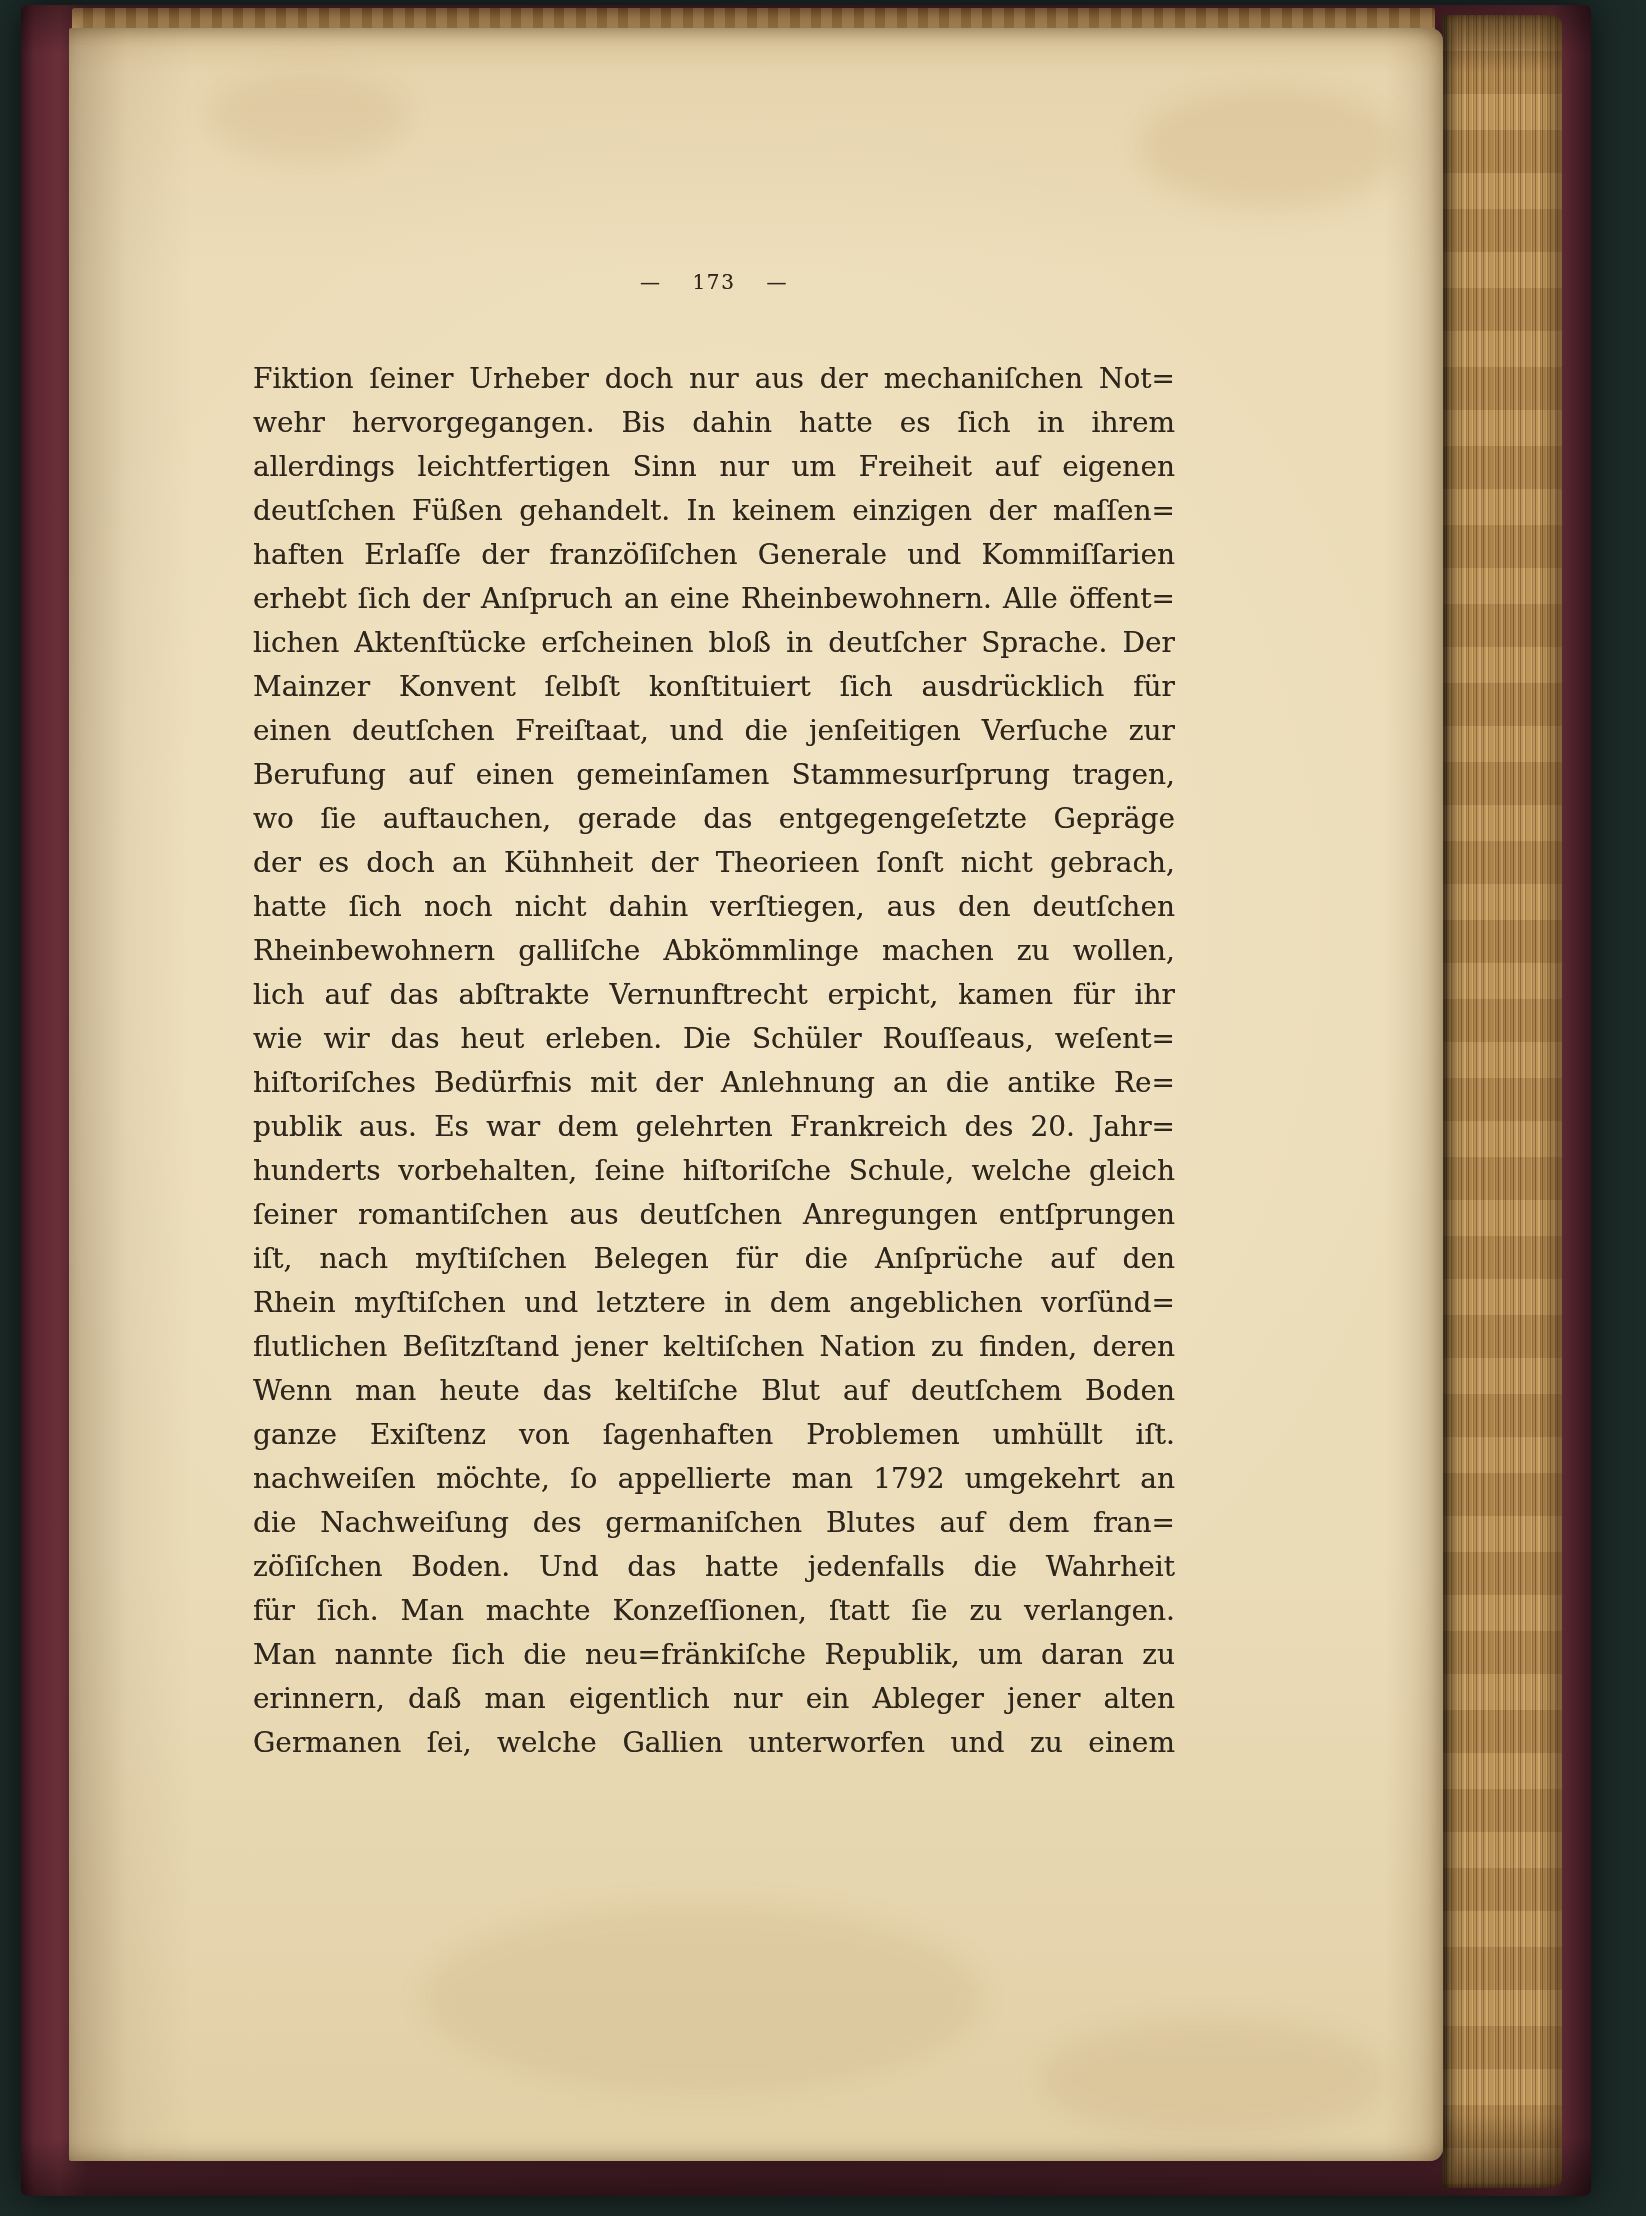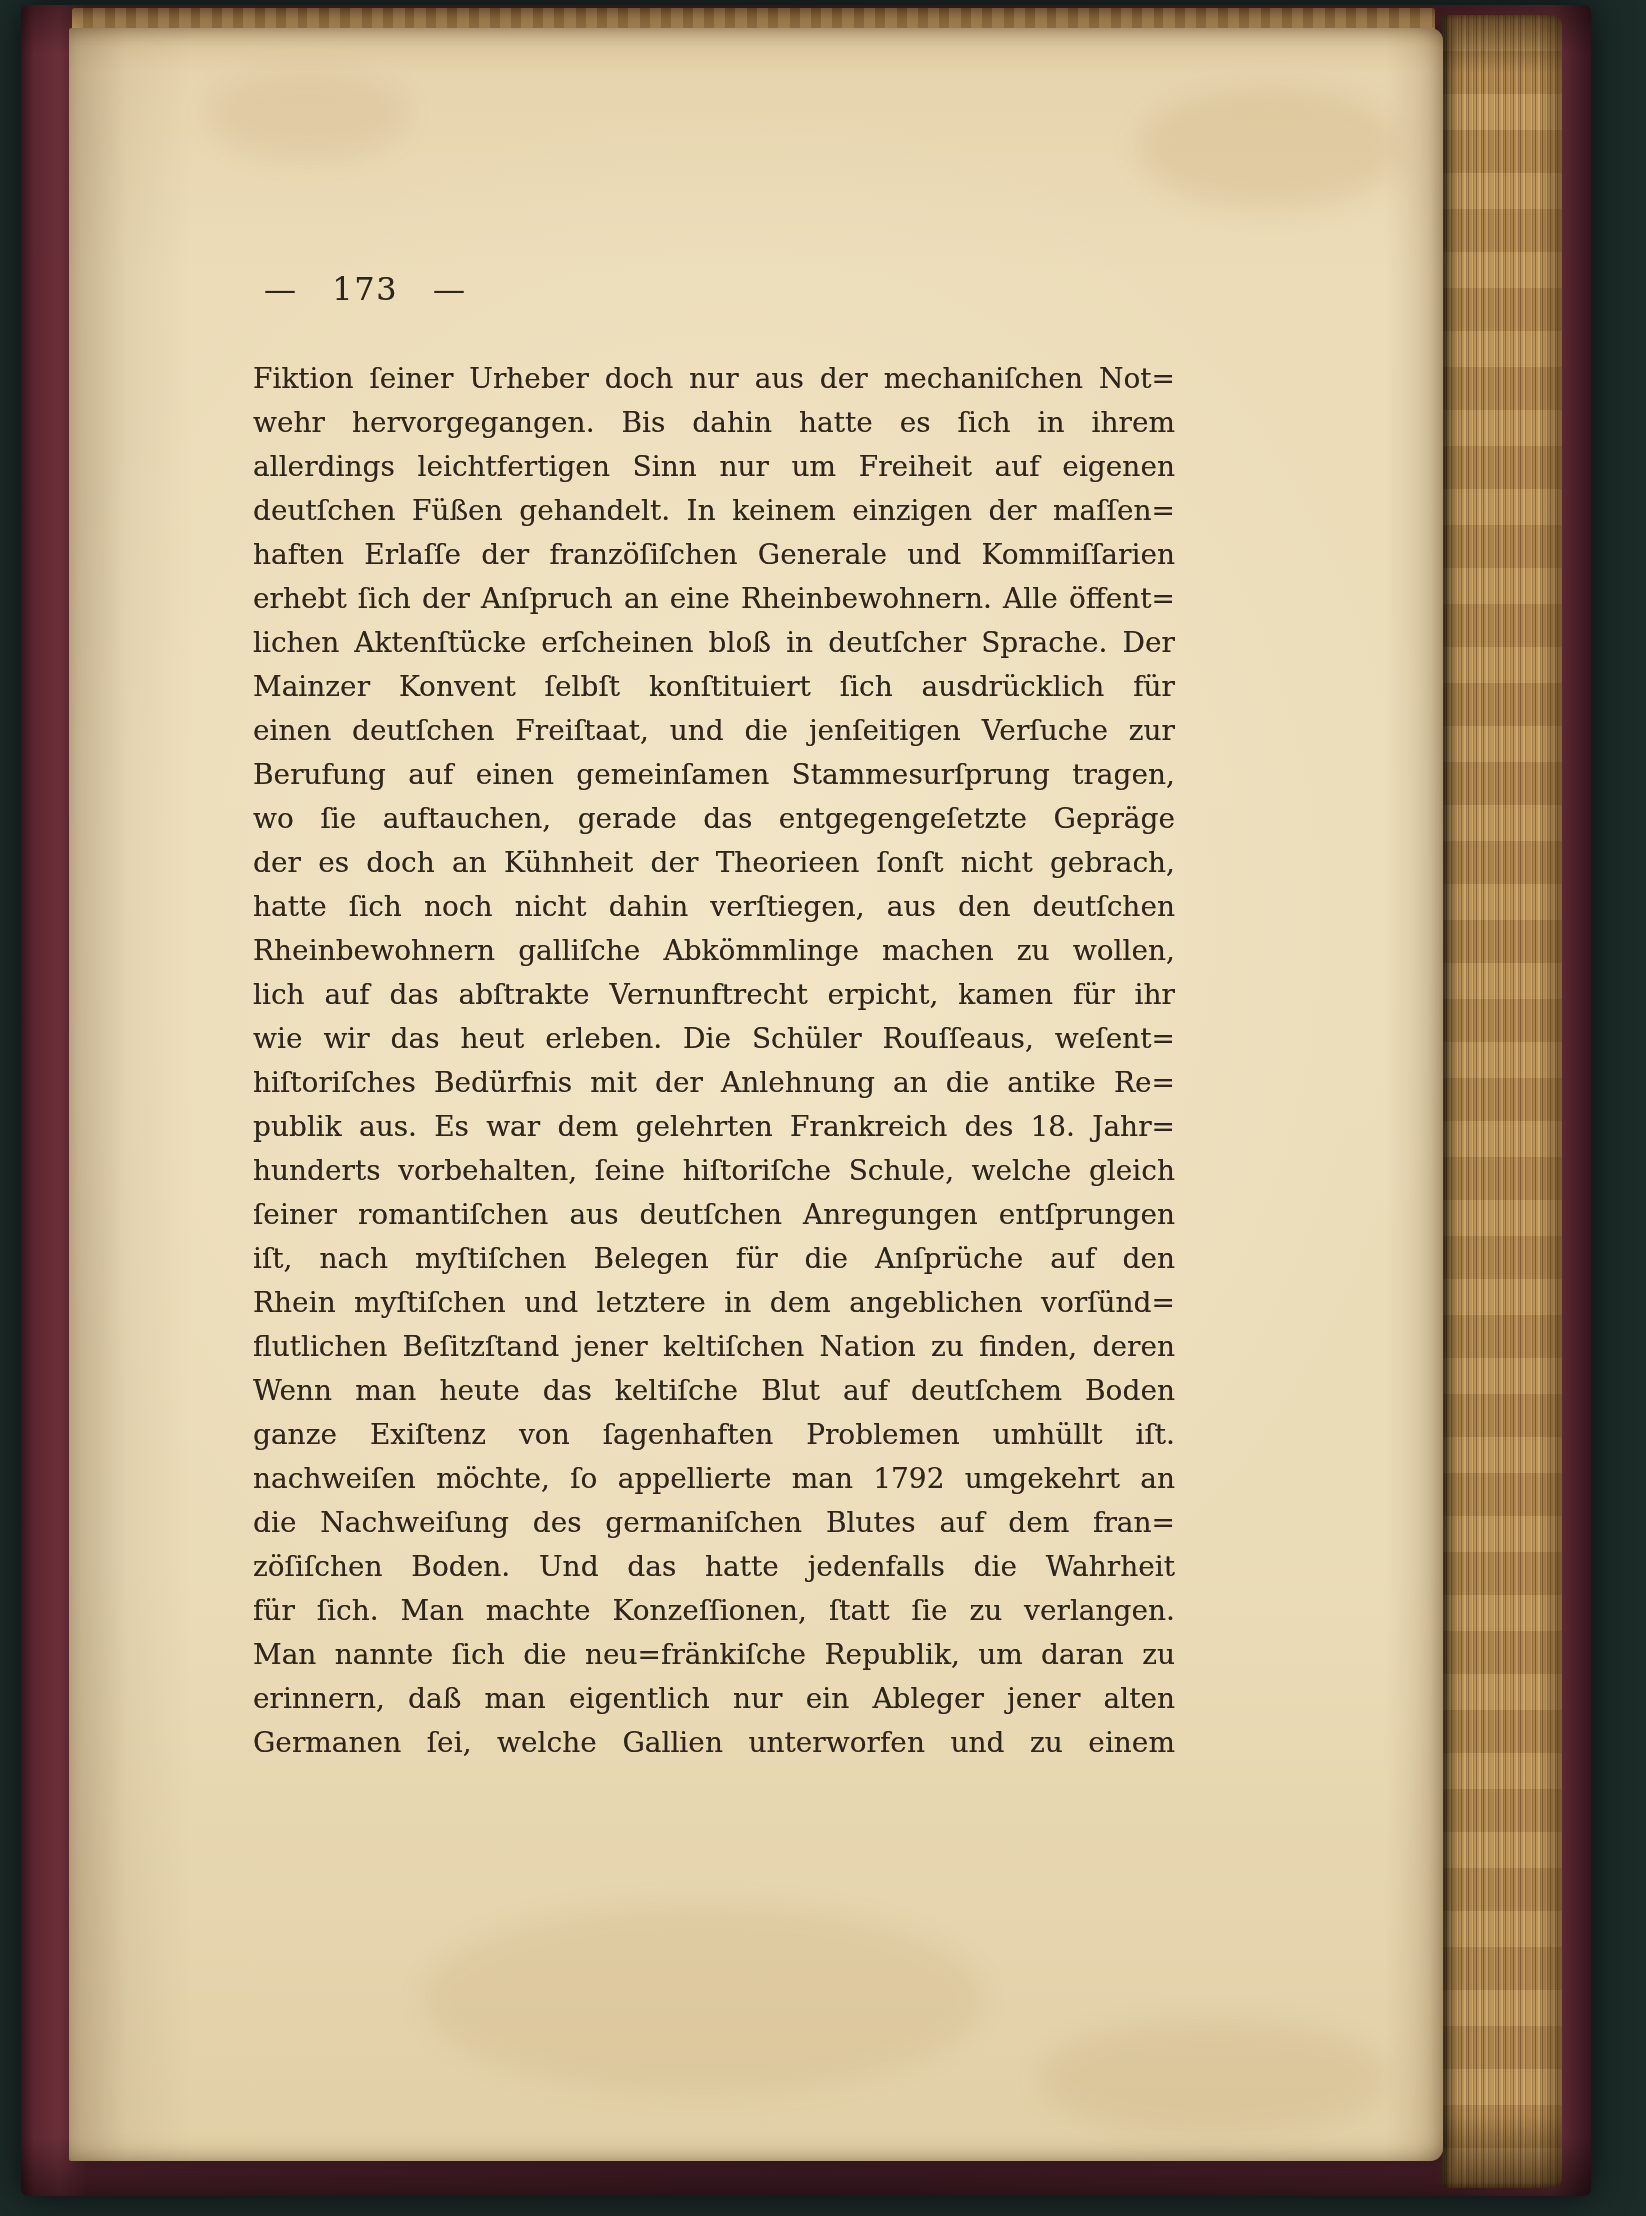--- a/index.html
+++ b/index.html
@@ -73,24 +73,24 @@
 
   
   .stain { position: absolute; border-radius: 50%; filter: blur(13px); }
   .stain-1 { left: 1070px; top: 58px;  width: 263px; height: 123px; background: rgba(168,112,52,.12); }
   .stain-2 { left: 140px;  top: 41px;  width: 198px; height: 91px; background: rgba(150,100,42,.09); }
   .stain-3 { left: 354px;  top: 1876px; width: 560px; height: 189px; background: rgba(152,102,44,.08); }
   .stain-4 { left: 971px; top: 1992px; width: 346px; height: 115px; background: rgba(150,100,42,.09); }
 
   .page-number {
     position: absolute;
-    left: 195px; top: 242px;
+    left: 184px; top: 242px;
     width: 922px;
-    text-align: left;
-    font-size: 32px;
+    text-align: center;
+    font-size: 20px;
     letter-spacing: 1.6px;
     word-spacing: 23px;
     color: var(--ink, #2e261c);
     text-shadow: 0 0 0.4px rgba(46,38,28,.6);
   }
 
   .text-block {
     position: absolute;
     left: 184px; top: 329px;
     width: 922px;
@@ -131,21 +131,21 @@
         <div class="text-line">Mainzer Konvent ſelbſt konſtituiert ſich ausdrücklich für</div>
         <div class="text-line">einen deutſchen Freiſtaat, und die jenſeitigen Verſuche zur</div>
         <div class="text-line">Berufung auf einen gemeinſamen Stammesurſprung tragen,</div>
         <div class="text-line">wo ſie auftauchen, gerade das entgegengeſetzte Gepräge</div>
         <div class="text-line">der es doch an Kühnheit der Theorieen ſonſt nicht gebrach,</div>
         <div class="text-line">hatte ſich noch nicht dahin verſtiegen, aus den deutſchen</div>
         <div class="text-line">Rheinbewohnern galliſche Abkömmlinge machen zu wollen,</div>
         <div class="text-line">lich auf das abſtrakte Vernunftrecht erpicht, kamen für ihr</div>
         <div class="text-line">wie wir das heut erleben.  Die Schüler Rouſſeaus, weſent=</div>
         <div class="text-line">hiſtoriſches Bedürfnis mit der Anlehnung an die antike Re=</div>
-        <div class="text-line">publik aus.  Es war dem gelehrten Frankreich des 18. Jahr=</div>
+        <div class="text-line">publik aus.  Es war dem gelehrten Frankreich des 20. Jahr=</div>
         <div class="text-line">hunderts vorbehalten, ſeine hiſtoriſche Schule, welche gleich</div>
         <div class="text-line">ſeiner romantiſchen aus deutſchen Anregungen entſprungen</div>
         <div class="text-line">iſt, nach myſtiſchen Belegen für die Anſprüche auf den</div>
         <div class="text-line">Rhein myſtiſchen und letztere in dem angeblichen vorſünd=</div>
         <div class="text-line">flutlichen Beſitzſtand jener keltiſchen Nation zu finden, deren</div>
         <div class="text-line">Wenn man heute das keltiſche Blut auf deutſchem Boden</div>
         <div class="text-line">ganze Exiſtenz von ſagenhaften Problemen umhüllt iſt.</div>
         <div class="text-line">nachweiſen möchte, ſo appellierte man 1792 umgekehrt an</div>
         <div class="text-line">die Nachweiſung des germaniſchen Blutes auf dem fran=</div>
         <div class="text-line">zöſiſchen Boden.  Und das hatte jedenfalls die Wahrheit</div>

